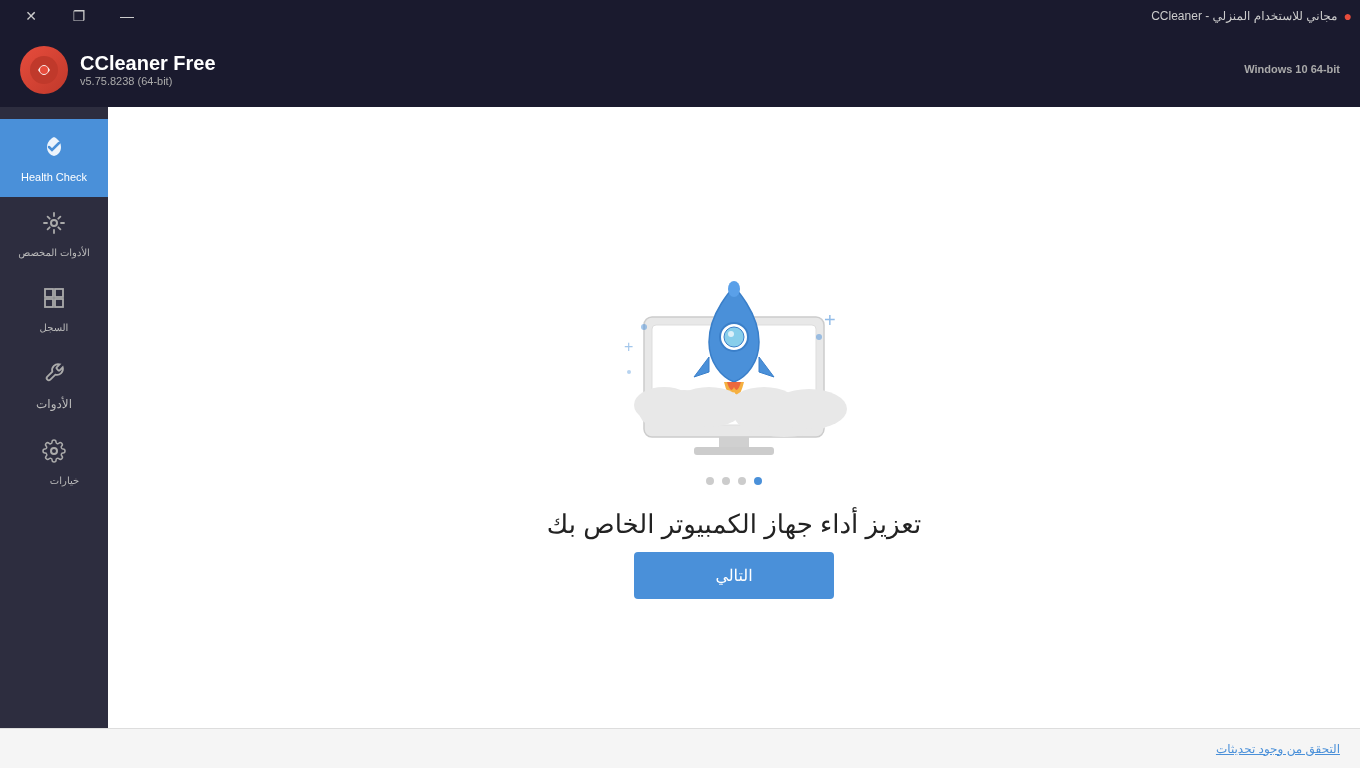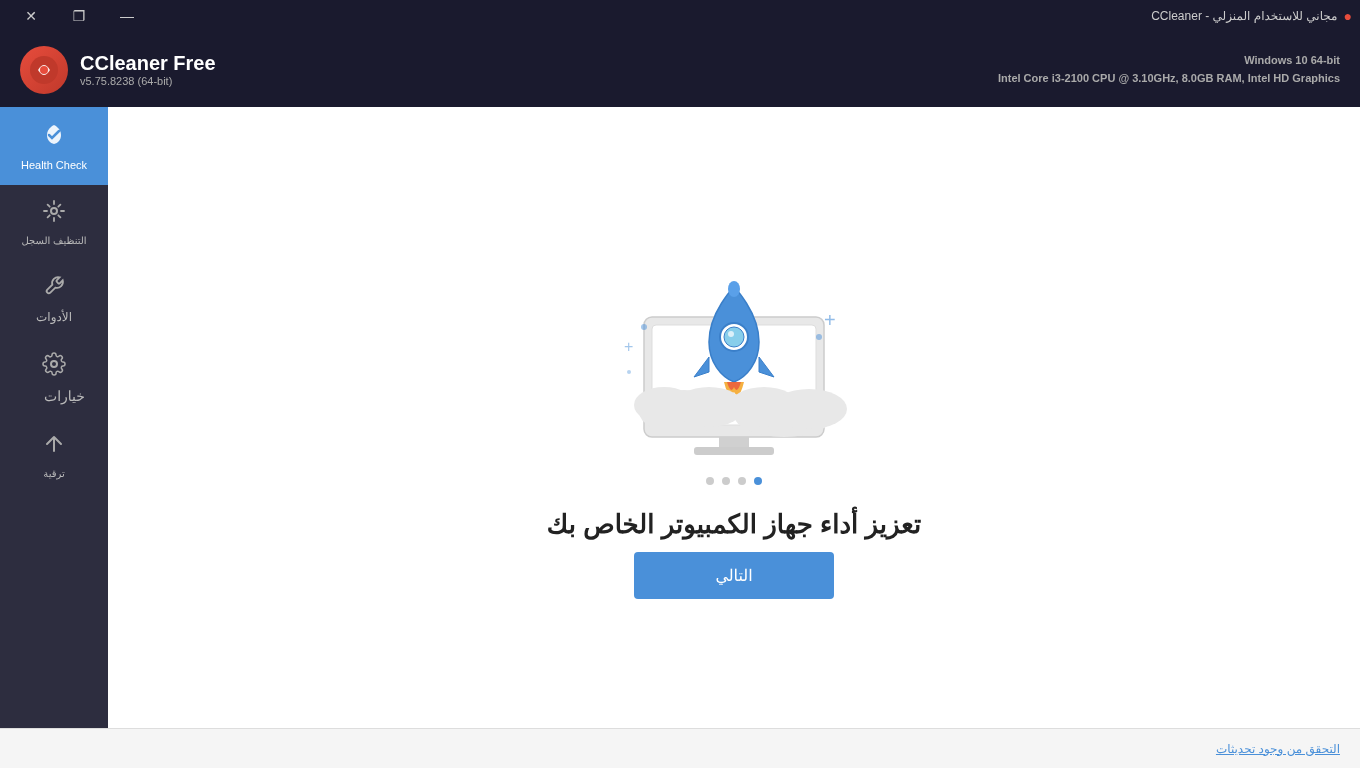--- a/index.html
+++ b/index.html
@@ -55,21 +55,21 @@
       background: #f5f5f5;
     }
 
     
     .sidebar {
       width: 108px;
       background: #2d2d3f;
       display: flex;
       flex-direction: column;
       align-items: center;
-      padding-top: 0;
+      padding-top: 12px;
     }
     .sidebar-item {
       width: 100%;
       display: flex;
       flex-direction: column;
       align-items: center;
       justify-content: center;
       padding: 14px 8px;
       cursor: pointer;
       color: #bbb;
@@ -111,21 +111,21 @@
     .dot {
       width: 8px; height: 8px;
       border-radius: 50%;
       background: #ccc;
     }
     .dot.active { background: #4a90d9; }
 
     
     .content-title {
       font-size: 26px;
-      font-weight: bold;
+      font-weight: normal;
       color: #222;
       text-align: center;
       margin-bottom: 12px;
       direction: rtl;
     }
     .content-subtitle {
       font-size: 14px;
       color: #666;
       text-align: center;
       margin-bottom: 30px;
@@ -185,21 +185,20 @@
         <circle cx="15" cy="15" r="4" fill="#e74c3c"></circle>
       </svg>
     </div>
     <div class="header-title">
       <div class="app-name">CCleaner Free</div>
       <div class="app-version">v5.75.8238 (64-bit)</div>
     </div>
   </div>
   <div class="header-sysinfo">
     <div>Windows 10 64-bit</div>
-    <div>Intel Core i3-2100 CPU @ 3.10GHz, 8.0GB RAM, Intel HD Graphics</div>
   </div>
 </div>
 
 <div class="main-layout">
 
   <div class="sidebar">
     <div class="sidebar-item active">
       <span class="sidebar-icon">
         <svg width="26" height="26" viewBox="0 0 26 26">
           <path d="M13 4 C13 4 6 7 6 14 C6 19 9 22 13 23 C17 22 20 19 20 14 C20 7 13 4 13 4Z" fill="white" opacity="0.9"></path>
@@ -209,51 +208,54 @@
       <span style="color:white; font-size:11px; text-align:center;">Health Check</span>
     </div>
 
     <div class="sidebar-item">
       <span class="sidebar-icon">
         <svg width="24" height="24" viewBox="0 0 24 24">
           <circle cx="12" cy="12" r="3" fill="none" stroke="#aaa" stroke-width="2"></circle>
           <path d="M12 2v3M12 19v3M2 12h3M19 12h3M5.6 5.6l2.1 2.1M16.3 16.3l2.1 2.1M5.6 18.4l2.1-2.1M16.3 7.7l2.1-2.1" stroke="#aaa" stroke-width="1.8" stroke-linecap="round"></path>
         </svg>
       </span>
-      <span style="font-size:10px; text-align:center;">التنظيف السجل</span>
-    </div>
-
+      <span style="font-size:10px; text-align:center;">الأدوات المخصص</span>
+    </div>
+
+    <div class="sidebar-item">
+      <span class="sidebar-icon">
+        <svg width="24" height="24" viewBox="0 0 24 24">
+          <rect x="3" y="3" width="8" height="8" fill="none" stroke="#aaa" stroke-width="1.8"></rect>
+          <rect x="13" y="3" width="8" height="8" fill="none" stroke="#aaa" stroke-width="1.8"></rect>
+          <rect x="3" y="13" width="8" height="8" fill="none" stroke="#aaa" stroke-width="1.8"></rect>
+          <rect x="13" y="13" width="8" height="8" fill="none" stroke="#aaa" stroke-width="1.8"></rect>
+        </svg>
+      </span>
+      <span style="font-size:10px; text-align:center;">السجل</span>
+    </div>
 
     <div class="sidebar-item">
       <span class="sidebar-icon">
         <svg width="24" height="24" viewBox="0 0 24 24">
           <path d="M14.7 6.3a1 1 0 0 0 0 1.4l1.6 1.6a1 1 0 0 0 1.4 0l3-3a6 6 0 0 1-7.37 7.37l-5 5a2.12 2.12 0 0 1-3-3l5-5a6 6 0 0 1 7.37-7.37l-3 3z" fill="none" stroke="#aaa" stroke-width="1.8" stroke-linecap="round"></path>
         </svg>
       </span>
       <span style="font-size:12px; text-align:center;">الأدوات</span>
     </div>
 
     <div class="sidebar-item">
       <span class="sidebar-icon">
         <svg width="24" height="24" viewBox="0 0 24 24">
           <circle cx="12" cy="12" r="3" fill="none" stroke="#aaa" stroke-width="2"></circle>
           <path d="M19.4 15a1.65 1.65 0 0 0 .33 1.82l.06.06a2 2 0 0 1-2.83 2.83l-.06-.06a1.65 1.65 0 0 0-1.82-.33 1.65 1.65 0 0 0-1 1.51V21a2 2 0 0 1-4 0v-.09A1.65 1.65 0 0 0 9 19.4a1.65 1.65 0 0 0-1.82.33l-.06.06a2 2 0 0 1-2.83-2.83l.06-.06A1.65 1.65 0 0 0 4.68 15a1.65 1.65 0 0 0-1.51-1H3a2 2 0 0 1 0-4h.09A1.65 1.65 0 0 0 4.6 9a1.65 1.65 0 0 0-.33-1.82l-.06-.06a2 2 0 0 1 2.83-2.83l.06.06A1.65 1.65 0 0 0 9 4.68a1.65 1.65 0 0 0 1-1.51V3a2 2 0 0 1 4 0v.09a1.65 1.65 0 0 0 1 1.51 1.65 1.65 0 0 0 1.82-.33l.06-.06a2 2 0 0 1 2.83 2.83l-.06.06A1.65 1.65 0 0 0 19.4 9a1.65 1.65 0 0 0 1.51 1H21a2 2 0 0 1 0 4h-.09a1.65 1.65 0 0 0-1.51 1z" fill="none" stroke="#aaa" stroke-width="1.5"></path>
         </svg>
       </span>
-      <span style="font-size:14px; text-align:left;margin-left:21px;">خيارات</span>
-    </div>
-
-    <div class="sidebar-item">
-      <span class="sidebar-icon">
-        <svg width="24" height="24" viewBox="0 0 24 24">
-          <path d="M12 19V5M5 12l7-7 7 7" stroke="#aaa" stroke-width="2" fill="none" stroke-linecap="round" stroke-linejoin="round"></path>
-        </svg>
-      </span>
-      <span style="font-size:10px; text-align:center;">ترقية</span>
-    </div>
+      <span style="font-size:10px; text-align:left;margin-left:21px;">خيارات</span>
+    </div>
+
   </div>
 
   <div class="content">
 
     <div class="illustration">
       <svg class="rocket-svg" viewBox="0 0 340 220" xmlns="http://www.w3.org/2000/svg">
 
         <rect x="80" y="80" width="180" height="120" rx="8" ry="8" fill="#e8e8e8" stroke="#ccc" stroke-width="1.5"></rect>
         <rect x="88" y="88" width="164" height="100" rx="4" ry="4" fill="white" stroke="#ddd" stroke-width="1"></rect>
 

